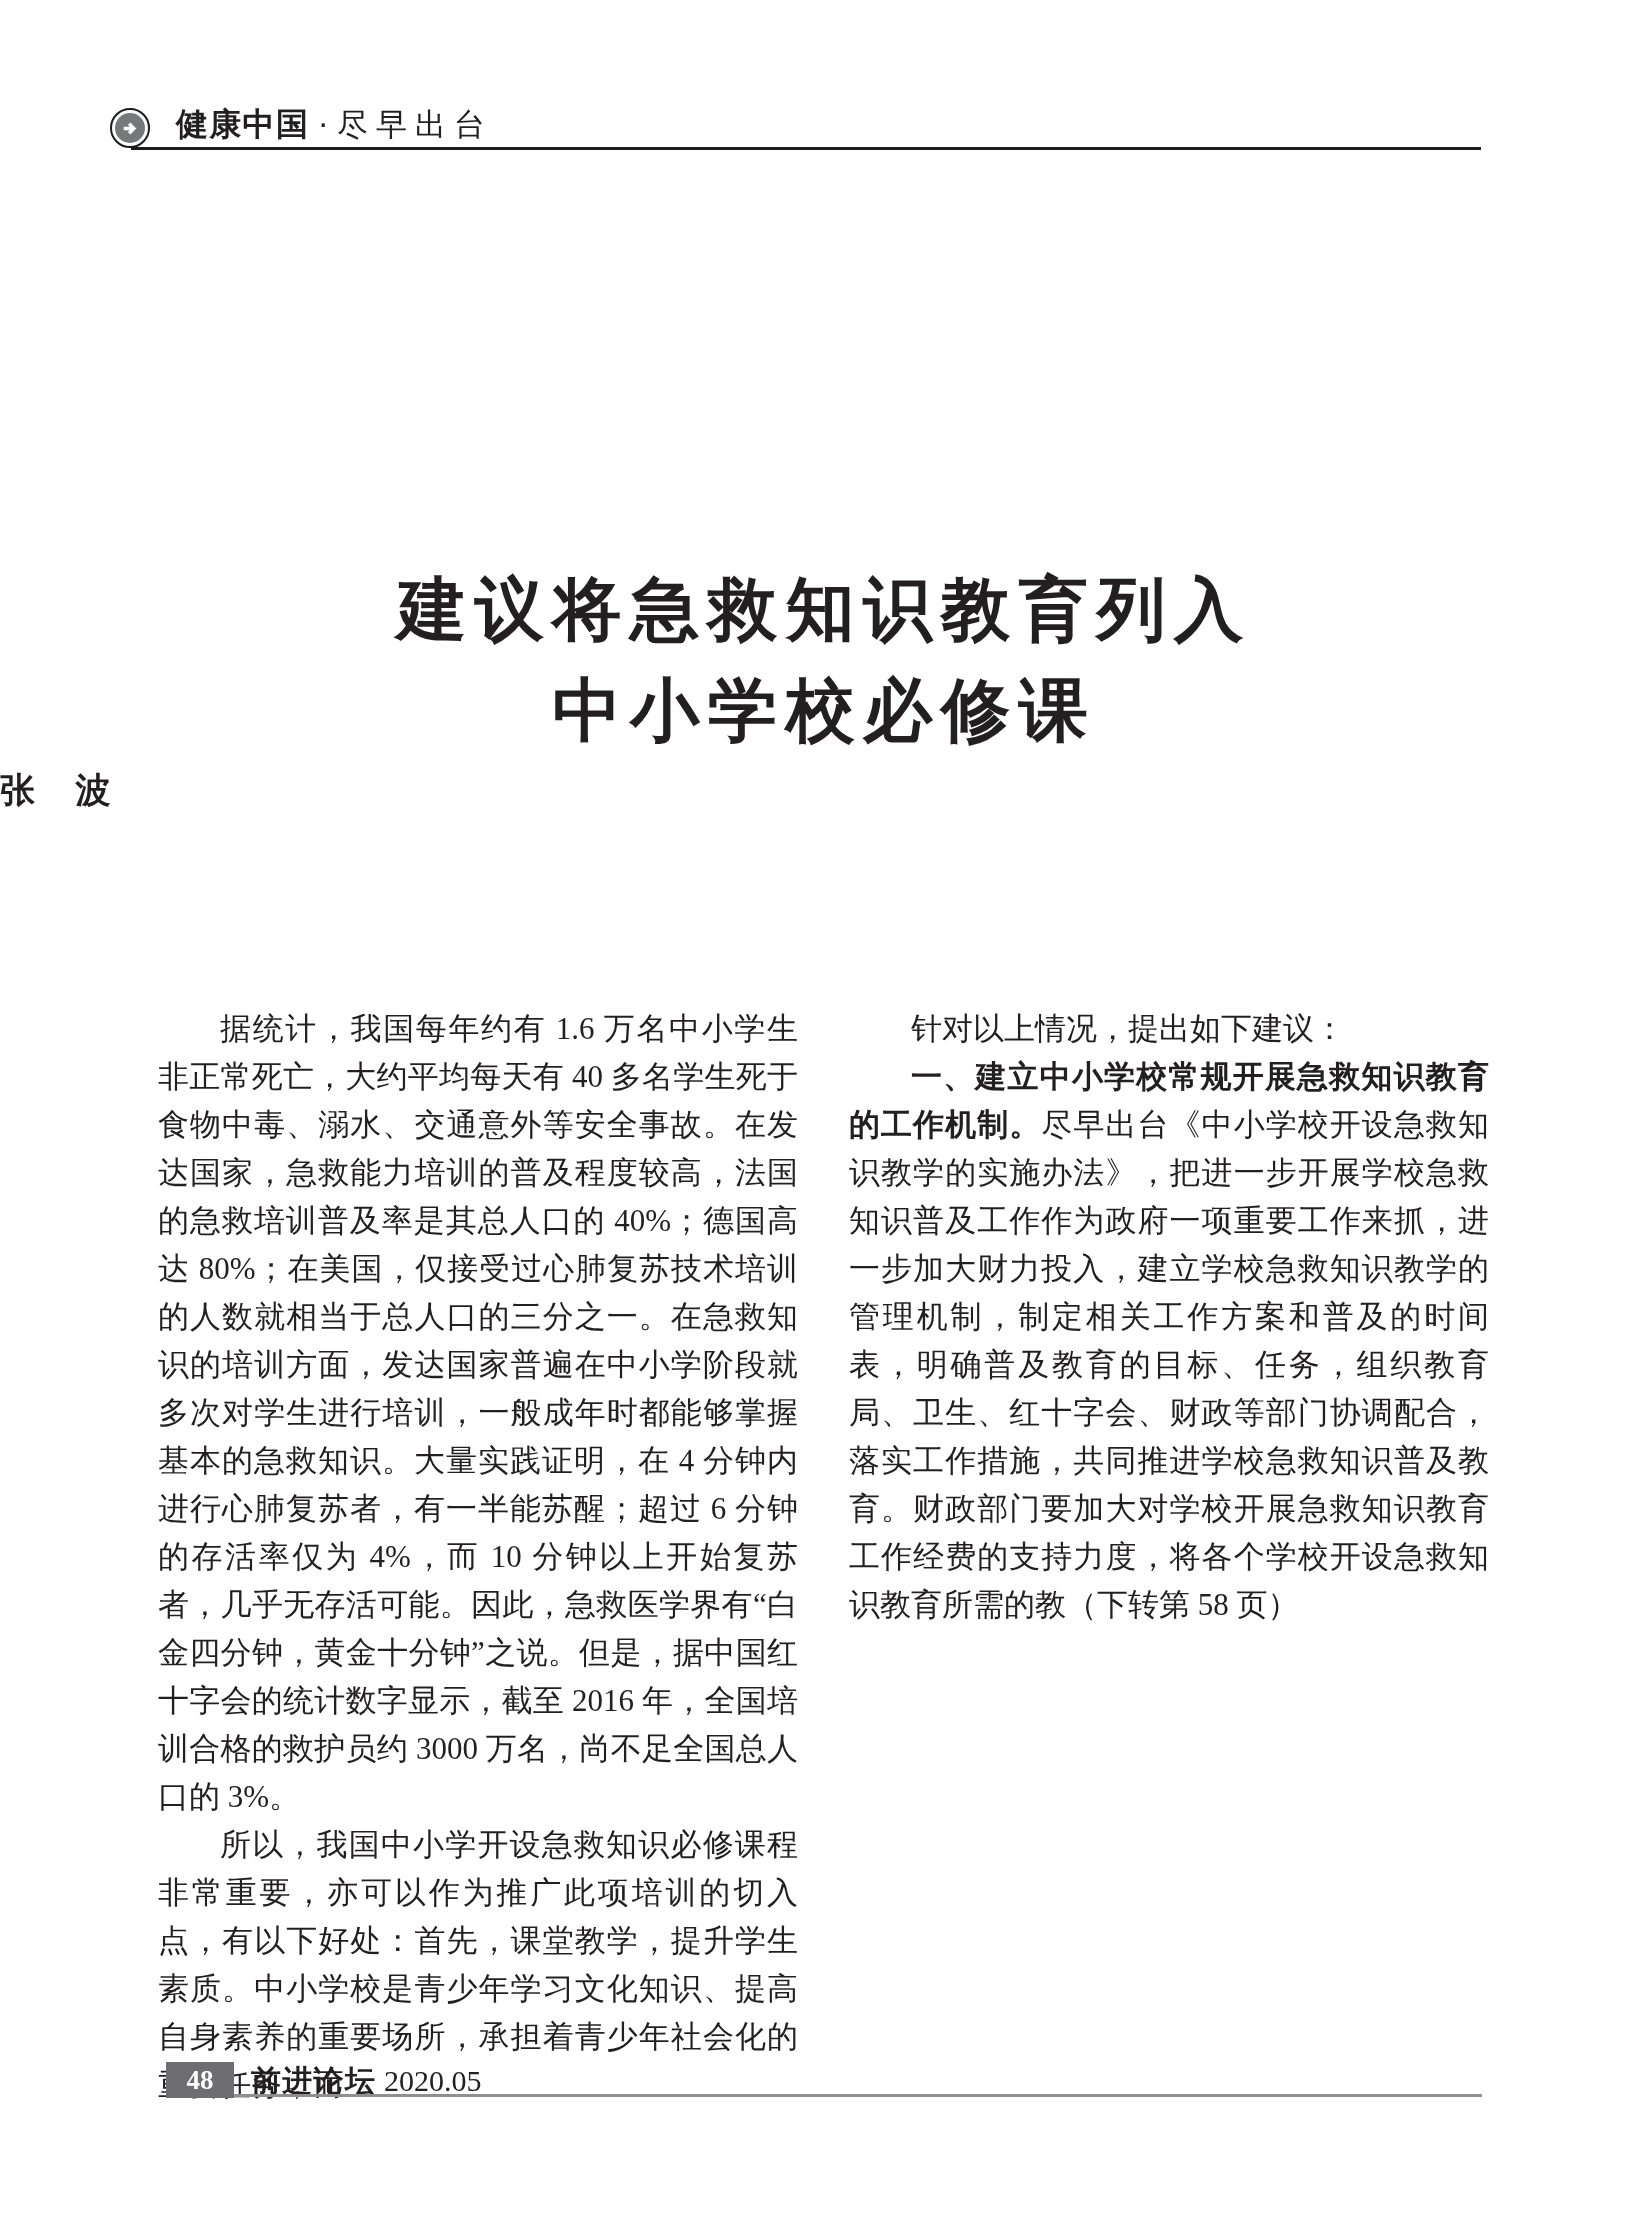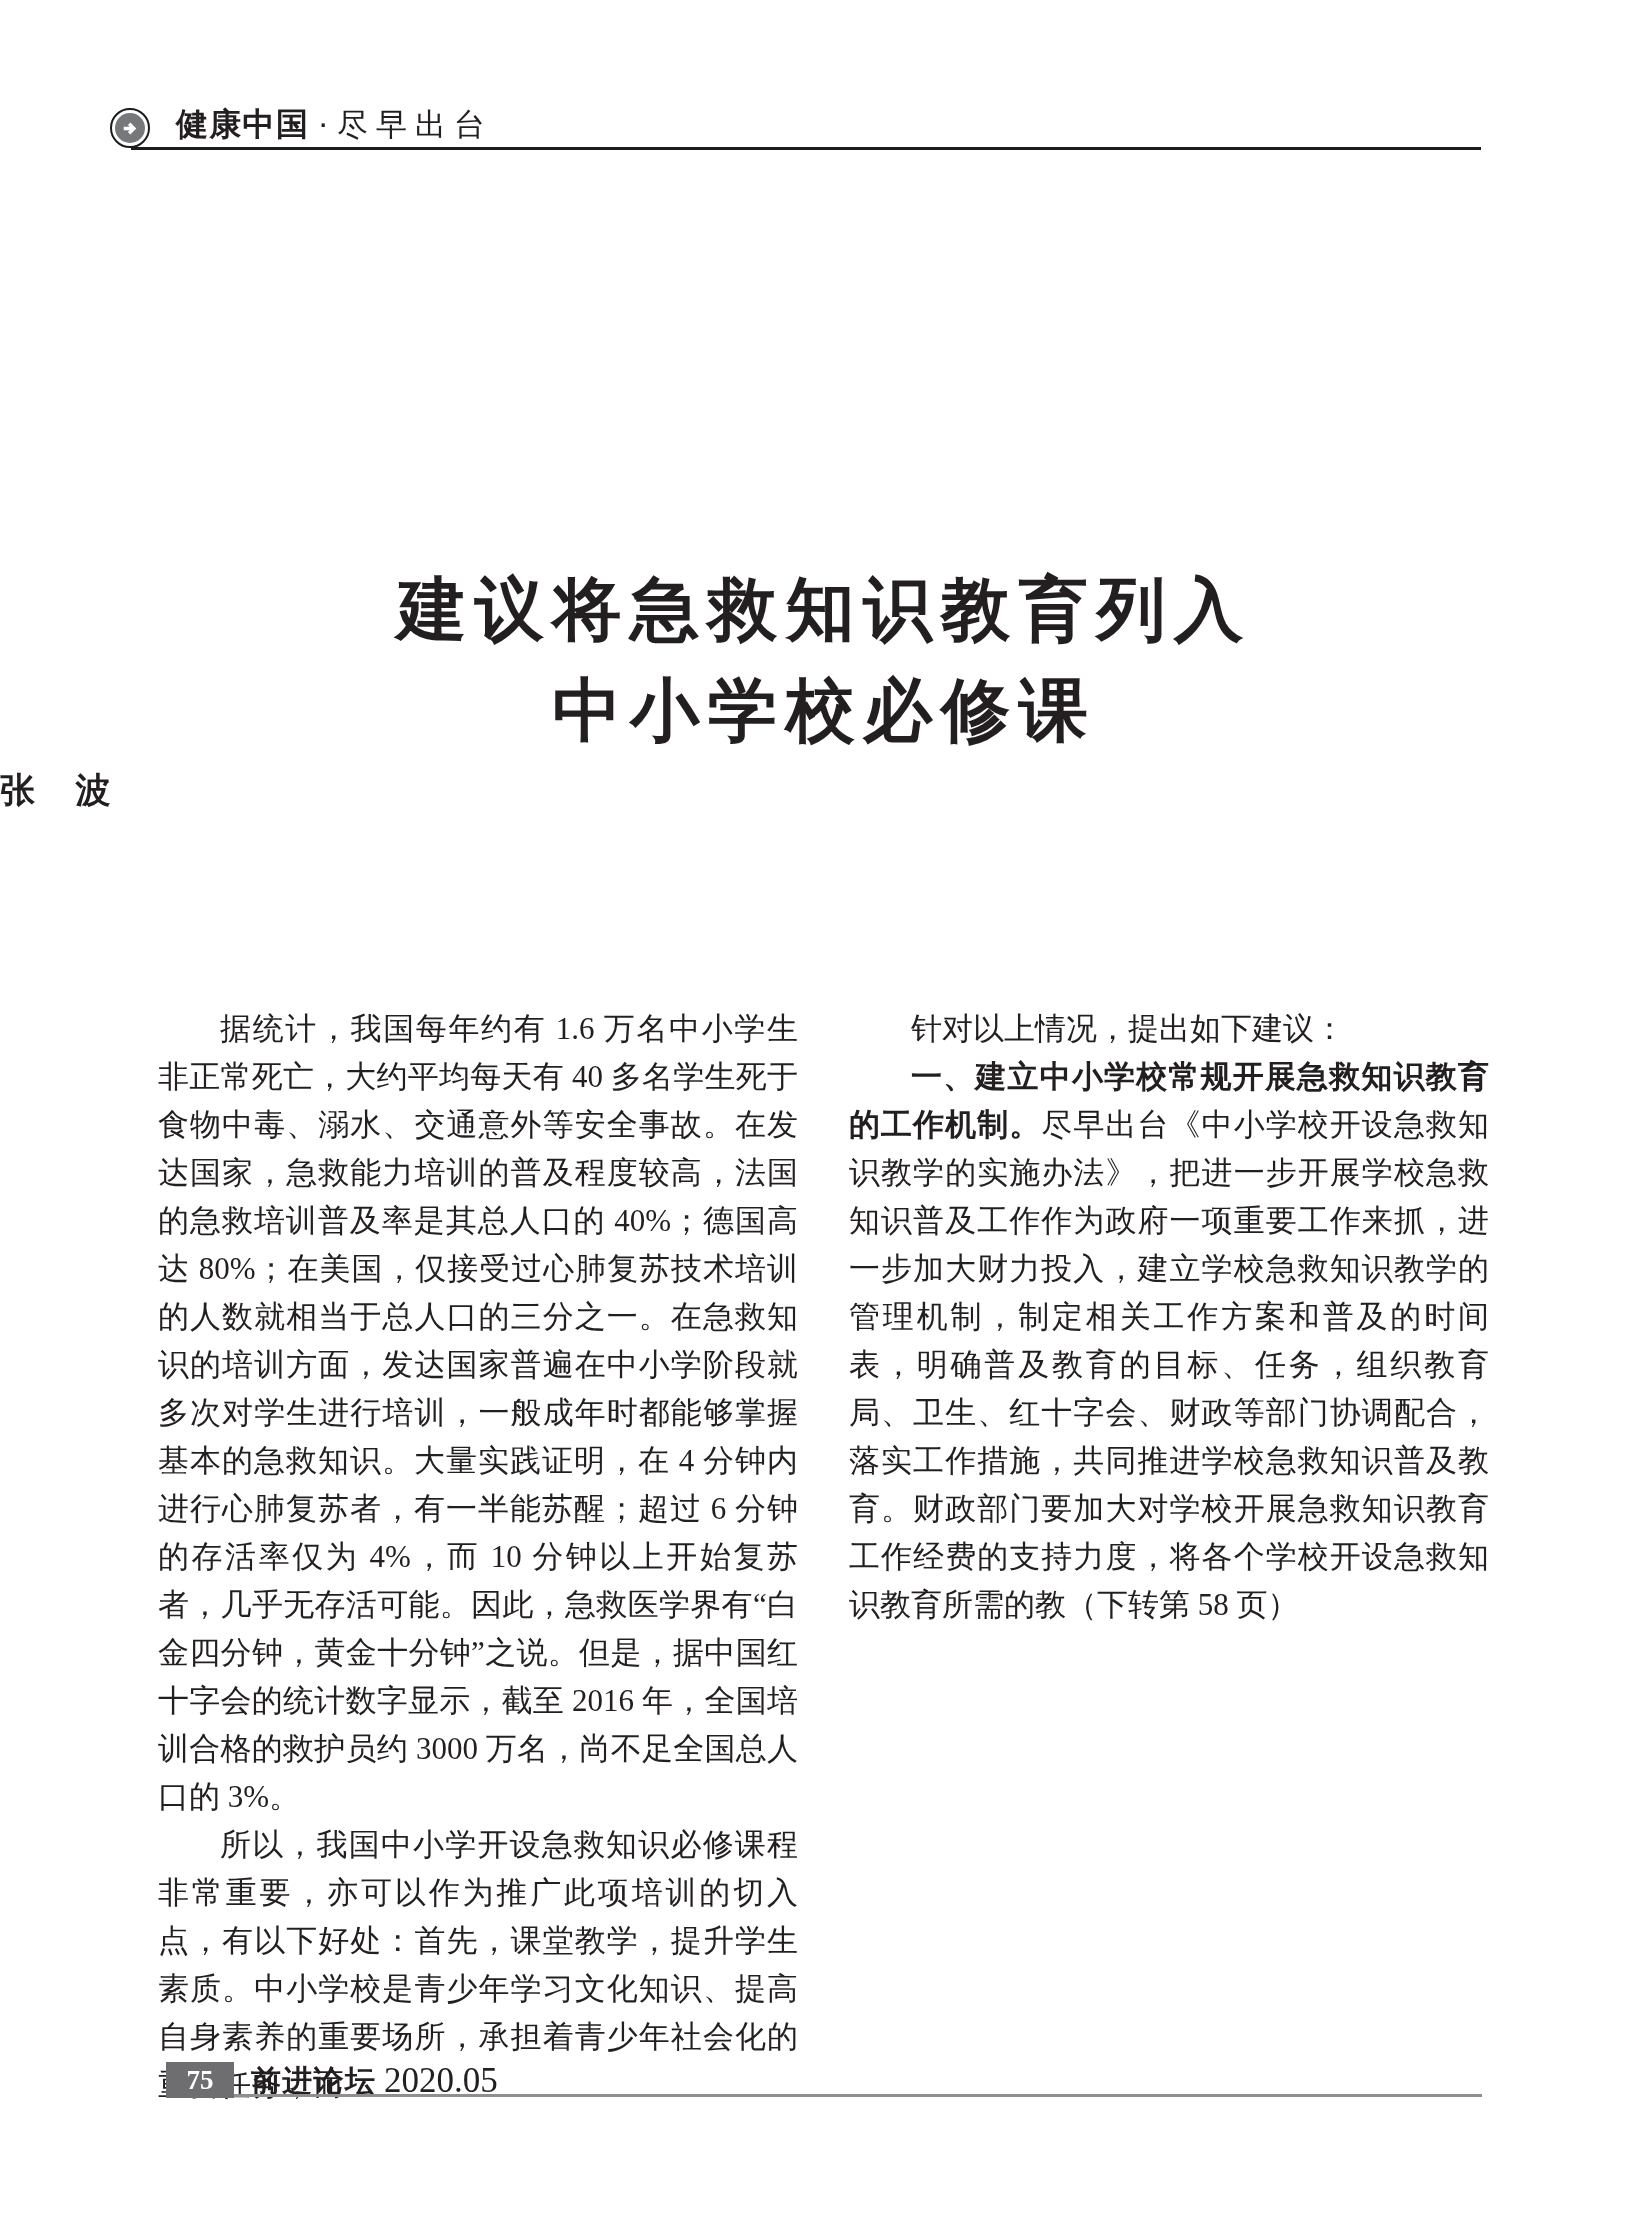--- a/index.html
+++ b/index.html
@@ -155,21 +155,21 @@
   }
   .footer-issue {
     position: absolute;
     left: 384px;
     top: 2064px;
     height: 34px;
     display: flex;
     align-items: center;
     font-family: "Liberation Serif", "DejaVu Serif", serif;
     font-weight: 500;
-    font-size: 35px;
+    font-size: 30px;
   }
   .footer-rule {
     position: absolute;
     left: 234px;
     top: 2094px;
     width: 1248px;
     height: 3.4px;
     background: #8f8f91;
   }
 </style>
@@ -201,20 +201,20 @@
   <div class="column column-left">
       <p class="para indent"><span>据统计，我国每年约有 1.6 万名中小学生非正常死亡，大约平均每天有 40 多名学生死于食物中毒、溺水、交通意外等安全事故。在发达国家，急救能力培训的普及程度较高，法国的急救培训普及率是其总人口的 40%；德国高达 80%；在美国，仅接受过心肺复苏技术培训的人数就相当于总人口的三分之一。在急救知识的培训方面，发达国家普遍在中小学阶段就多次对学生进行培训，一般成年时都能够掌握基本的急救知识。大量实践证明，在 4 分钟内进行心肺复苏者，有一半能苏醒；超过 6 分钟的存活率仅为 4%，而 10 分钟以上开始复苏者，几乎无存活可能。因此，急救医学界有“白金四分钟，黄金十分钟”之说。但是，据中国红十字会的统计数字显示，截至 2016 年，全国培训合格的救护员约 3000 万名，尚不足全国总人口的 3%。</span></p>
       <p class="para indent"><span>所以，我国中小学开设急救知识必修课程非常重要，亦可以作为推广此项培训的切入点，有以下好处：首先，课堂教学，提升学生素质。中小学校是青少年学习文化知识、提高自身素养的重要场所，承担着青少年社会化的重要任务，而</span></p>
     </div>
   <div class="column column-right">
       <p class="para indent"><span>针对以上情况，提出如下建议：</span></p>
       <p class="para indent"><span class="seg-bold">一、建立中小学校常规开展急救知识教育的工作机制。</span><span>尽早出台《中小学校开设急救知识教学的实施办法》，把进一步开展学校急救知识普及工作作为政府一项重要工作来抓，进一步加大财力投入，建立学校急救知识教学的管理机制，制定相关工作方案和普及的时间表，明确普及教育的目标、任务，组织教育局、卫生、红十字会、财政等部门协调配合，落实工作措施，共同推进学校急救知识普及教育。财政部门要加大对学校开展急救知识教育工作经费的支持力度，将各个学校开设急救知识教育所需的教（下转第 58 页）</span></p>
     </div>
 
   <div class="footer-pagebox">
-    <span class="footer-pagenum">75</span>
+    <span class="footer-pagenum">48</span>
   </div>
   <div class="footer-journal">前进论坛</div>
   <div class="footer-issue">2020.05</div>
   <div class="footer-rule"></div>
 
 </div>
 
 
 </body></html>

